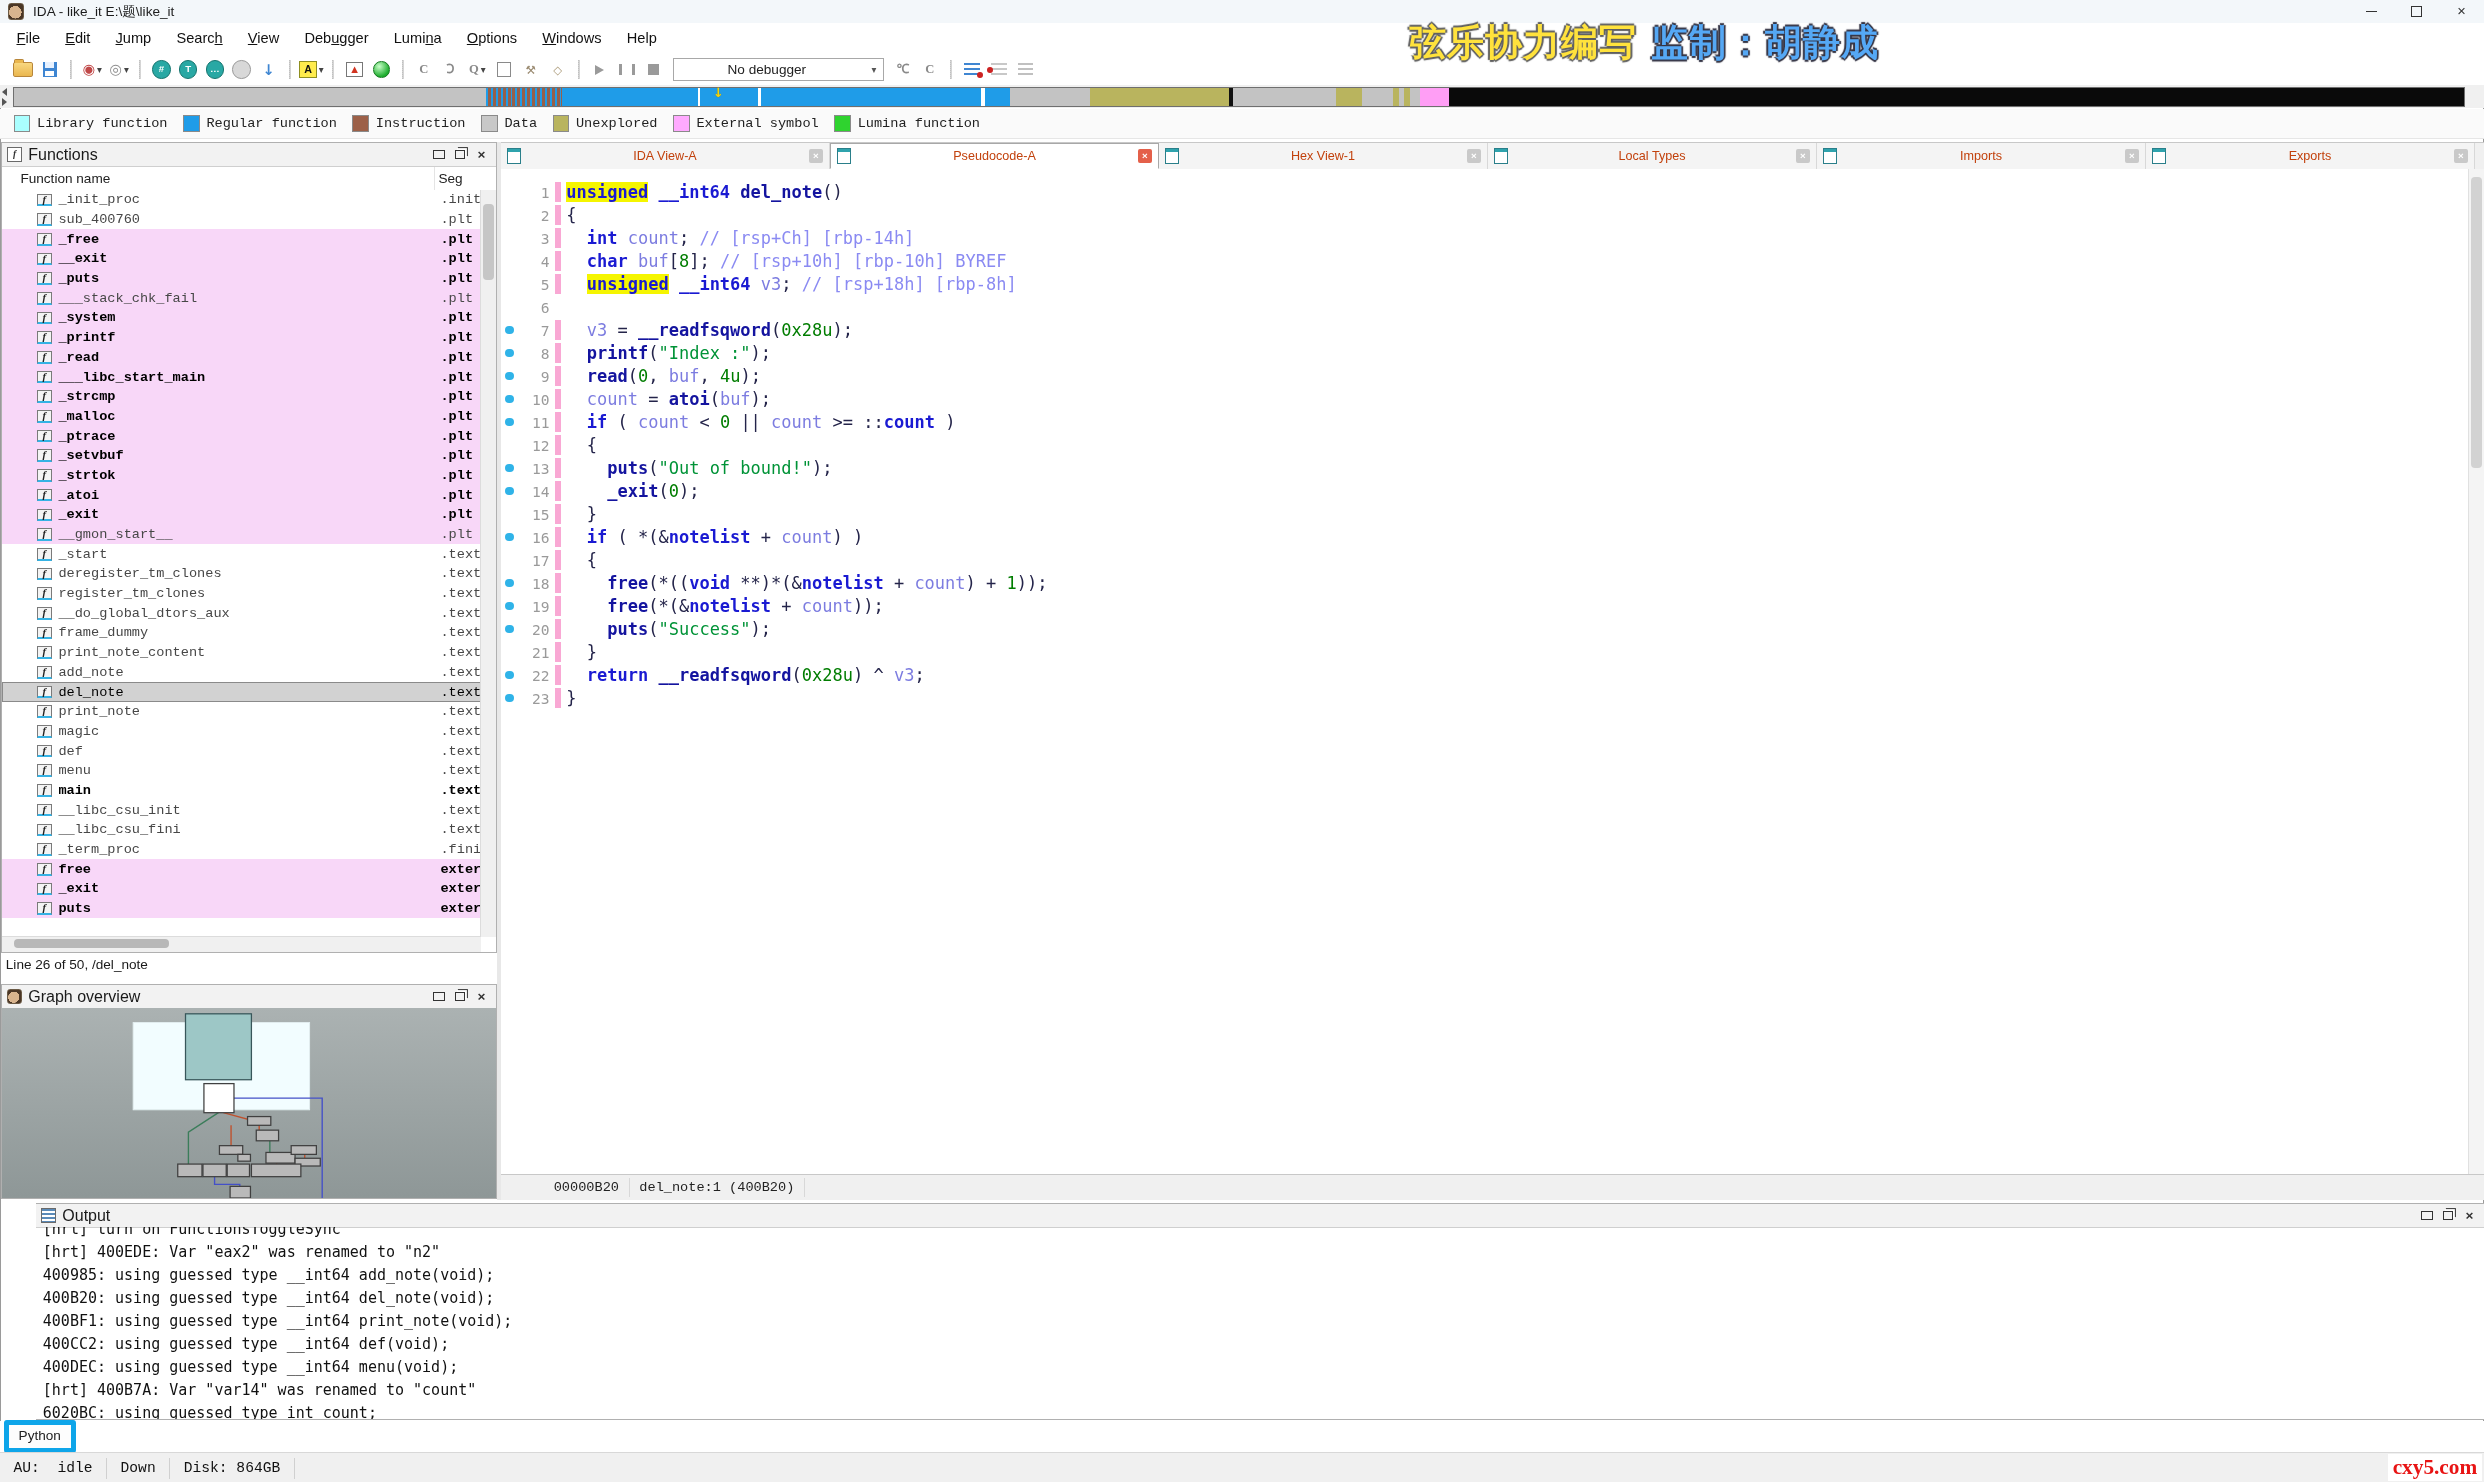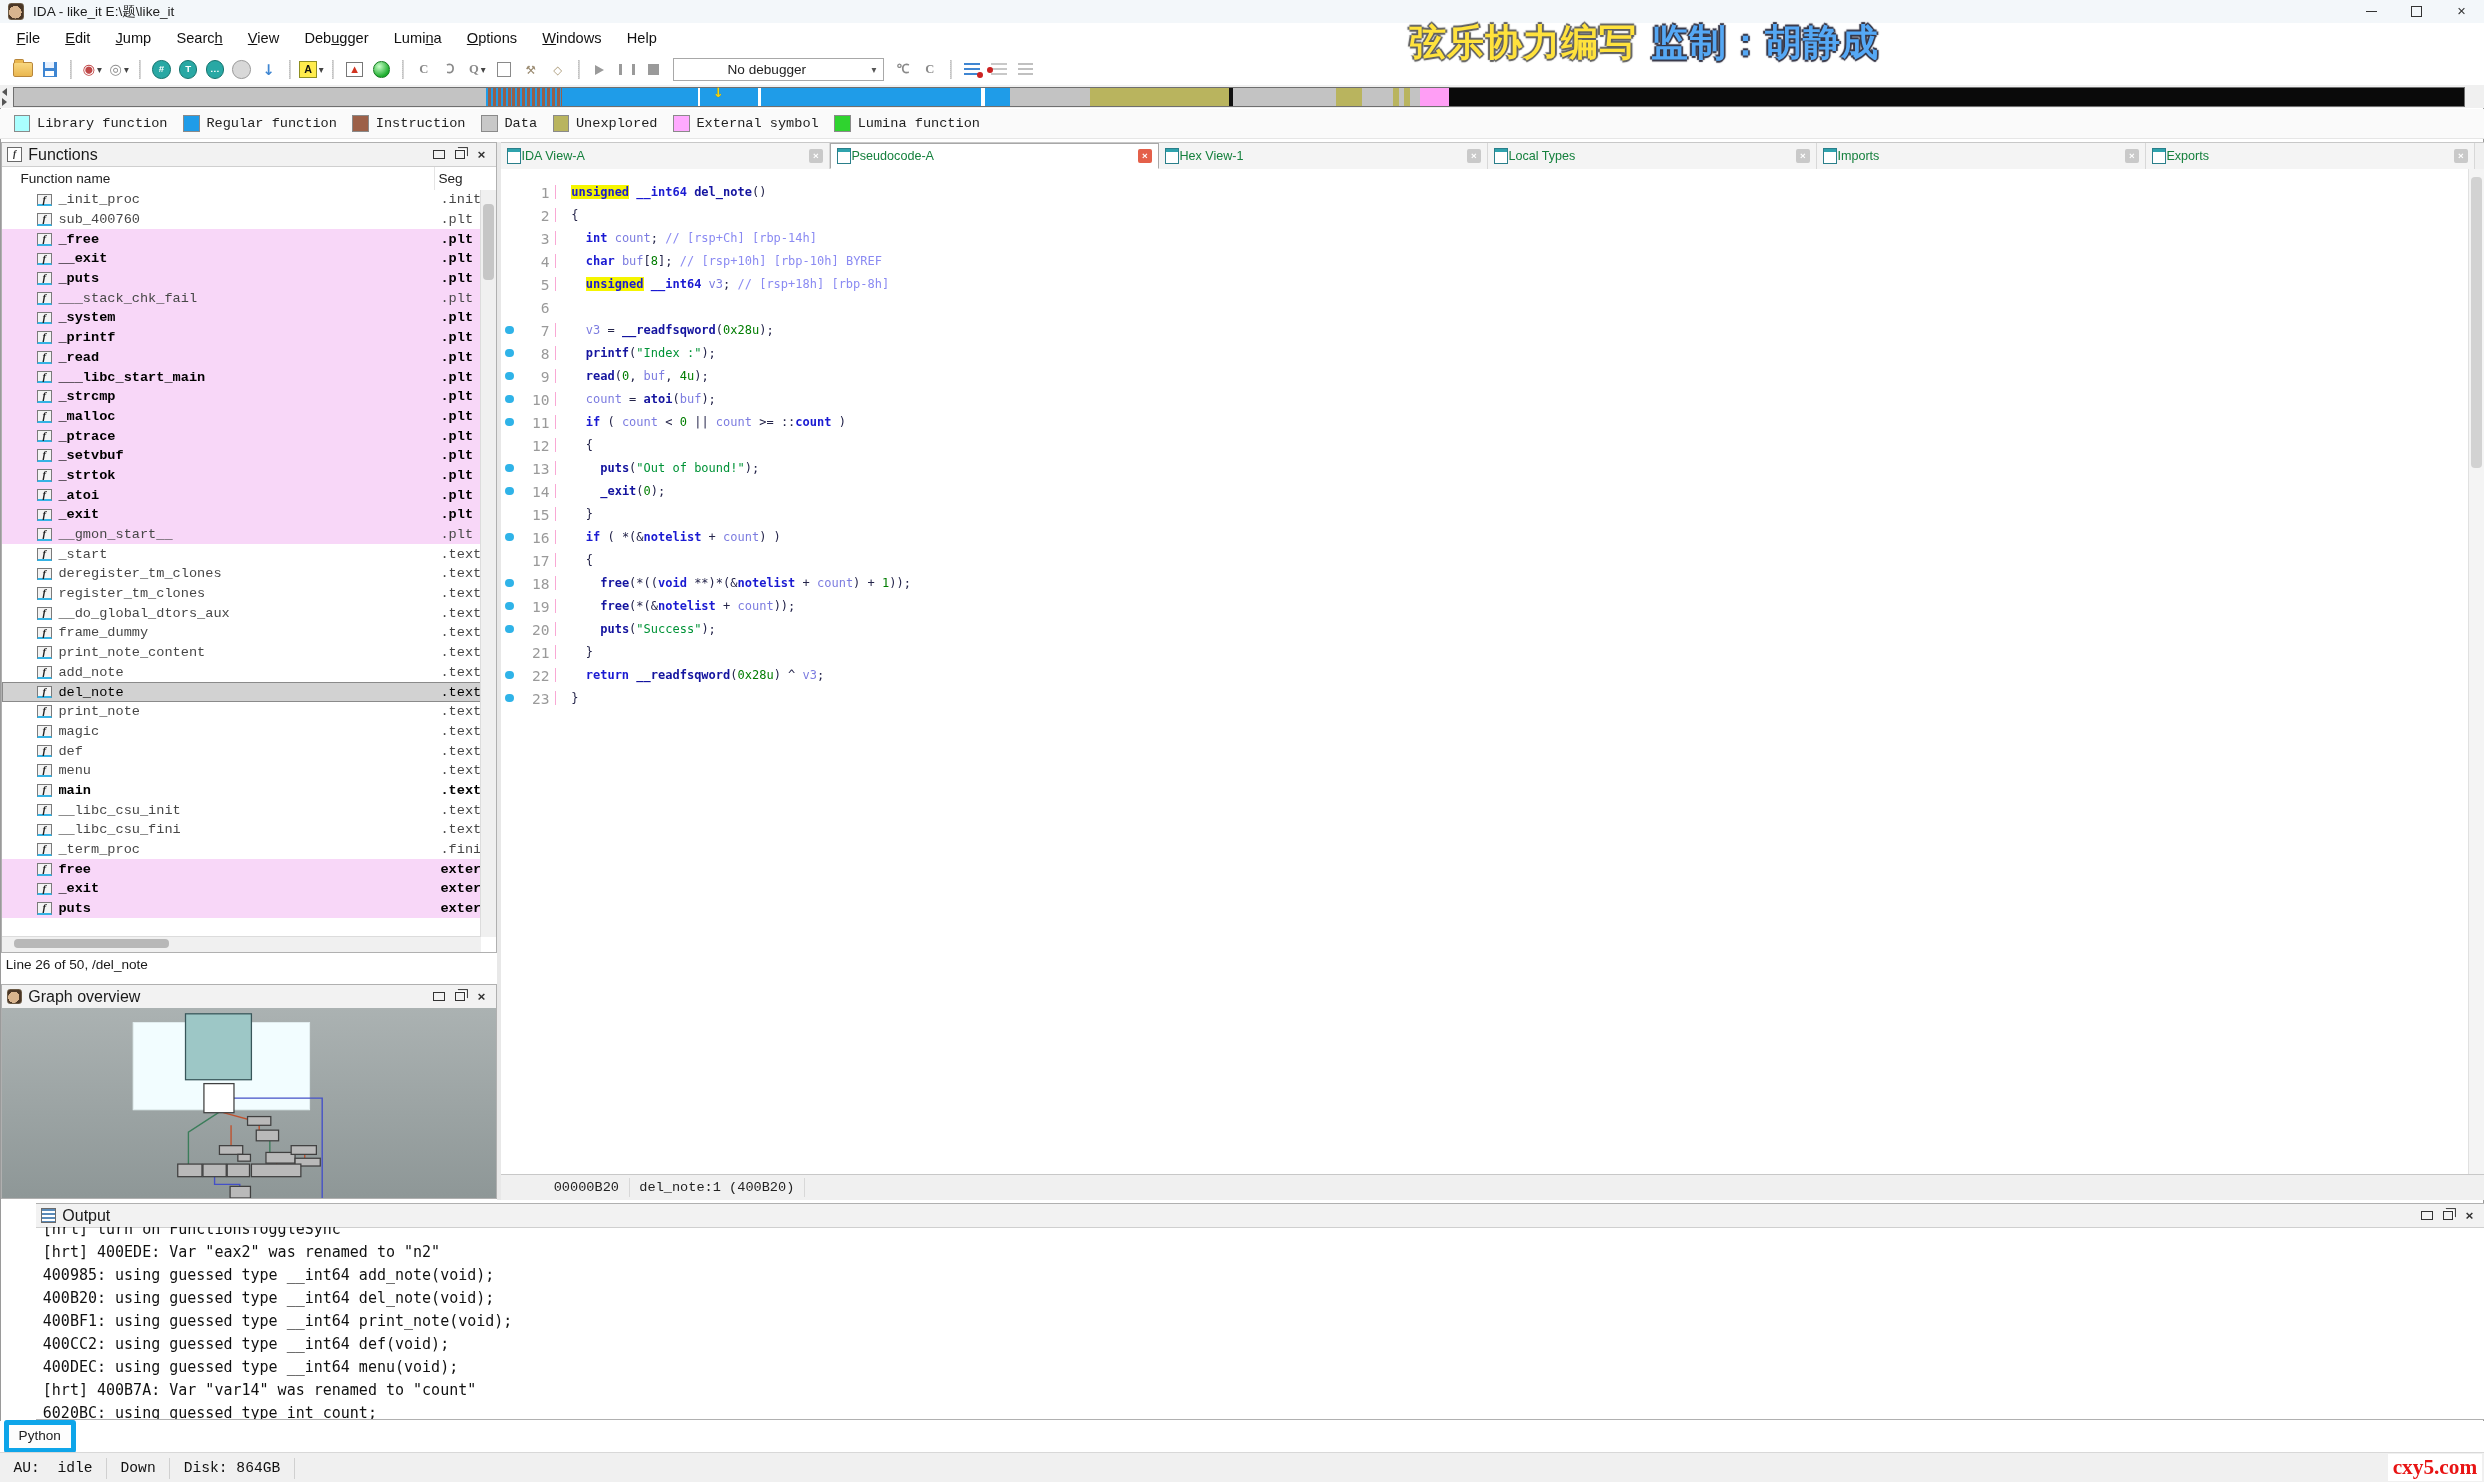--- a/index.html
+++ b/index.html
@@ -108,31 +108,31 @@
   .go-panel{position:absolute;left:1px;top:984px;width:496px;height:215px;border:1px solid #b0b0b0;box-sizing:border-box;background:#fff;}
   .go-canvas{position:absolute;left:0;top:23px;right:0;bottom:0;background:linear-gradient(#abb2b2,#8e9797);}
 
   
   .splitter{position:absolute;left:497px;top:142px;width:3.9px;height:1058px;background:#e8e8e8;}
   .right-panel{position:absolute;left:501px;top:142px;right:0;height:1058px;background:#fff;border-top:1px solid #c8c8c8;box-sizing:border-box;}
   .tabbar{position:absolute;left:0;top:0;right:0;height:26px;background:#f0f0f0;border-bottom:1px solid #c4c4c4;display:flex;}
   .tab{width:329px;display:flex;align-items:center;border-right:1px solid #d8d8d8;background:#f4f4f4;box-sizing:border-box;padding:0 5.8px;}
   .tab.active{background:#fff;border:1px solid #a8a8a8;border-bottom:1px solid #fff;}
   .tabico{width:12.6px;height:14.6px;background:#fff;border:1px solid #2a7f8a;box-shadow:inset 0 2.9px 0 #2fa3ad;flex:none;}
-  .tab-label{flex:1;text-align:left;font-size:12.6px;color:#15803d;}
+  .tab-label{flex:1;text-align:center;font-size:12.6px;color:#c2410c;}
   .tabclose{width:14.6px;height:14.6px;background:#c9c9c9;color:#fff;font:bold 9.7px/14.6px "Liberation Sans",sans-serif;text-align:center;border-radius:1.9px;flex:none;}
   .tab.active .tabclose{background:#e4604a;}
 
   
   .code-area{position:absolute;left:0;top:26px;right:14.6px;bottom:25px;background:#fff;overflow:hidden;padding-top:11.6px;}
   .cl{display:flex;height:23px;align-items:center;}
   .cl .dotslot{width:17.5px;flex:none;display:flex;justify-content:center;}
   .cl .dot{width:8.7px;height:8.7px;border-radius:50%;background:#2fb3e8;}
   .cl .ln{width:31px;flex:none;text-align:right;font-family:"DejaVu Sans Mono",monospace;font-size:14.6px;color:#9a9a9a;}
-  .cl .ct{border-left:1px solid #f9a8d4;margin-left:5.8px;padding-left:15px;font-family:"DejaVu Sans Mono",monospace;font-size:12px;white-space:pre;color:#24244a;}
+  .cl .ct{border-left:6px solid #f9a8d4;margin-left:5.8px;padding-left:5px;font-family:"DejaVu Sans Mono",monospace;font-size:17px;white-space:pre;color:#24244a;}
   .s-kw{color:#1a1ad2;font-weight:bold;}
   .s-fn{color:#14149f;font-weight:bold;}
   .s-glb{color:#1a1ad2;font-weight:bold;}
   .s-var{color:#7c7ce0;}
   .s-num{color:#007d00;}
   .s-str{color:#009337;}
   .s-cmt{color:#8a8af2;}
   .s-pu{color:#24244a;}
   .s-hl{background:#f5f500;}
   .code-vscroll{position:absolute;top:26px;right:0;width:14.6px;bottom:25px;background:#f4f4f4;border-left:1px solid #e0e0e0;}

